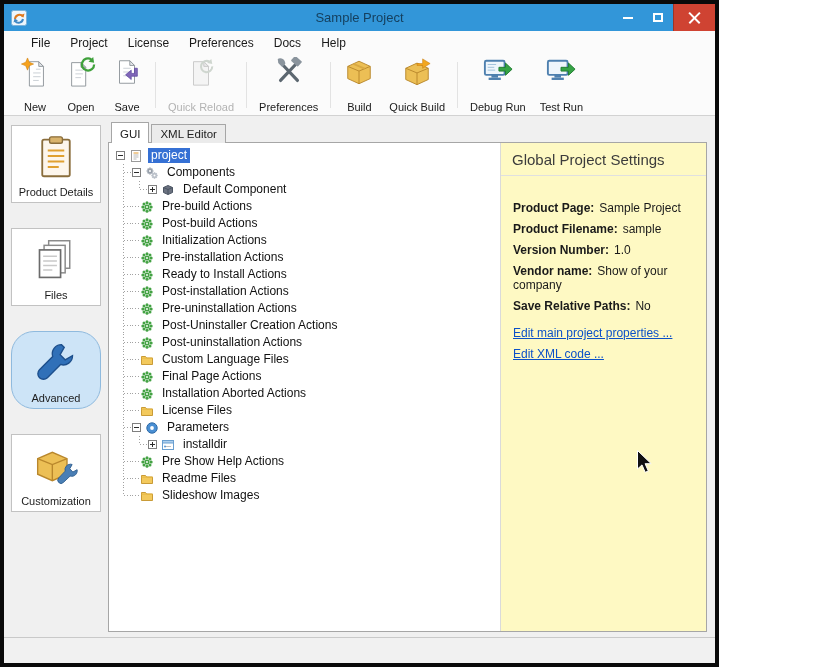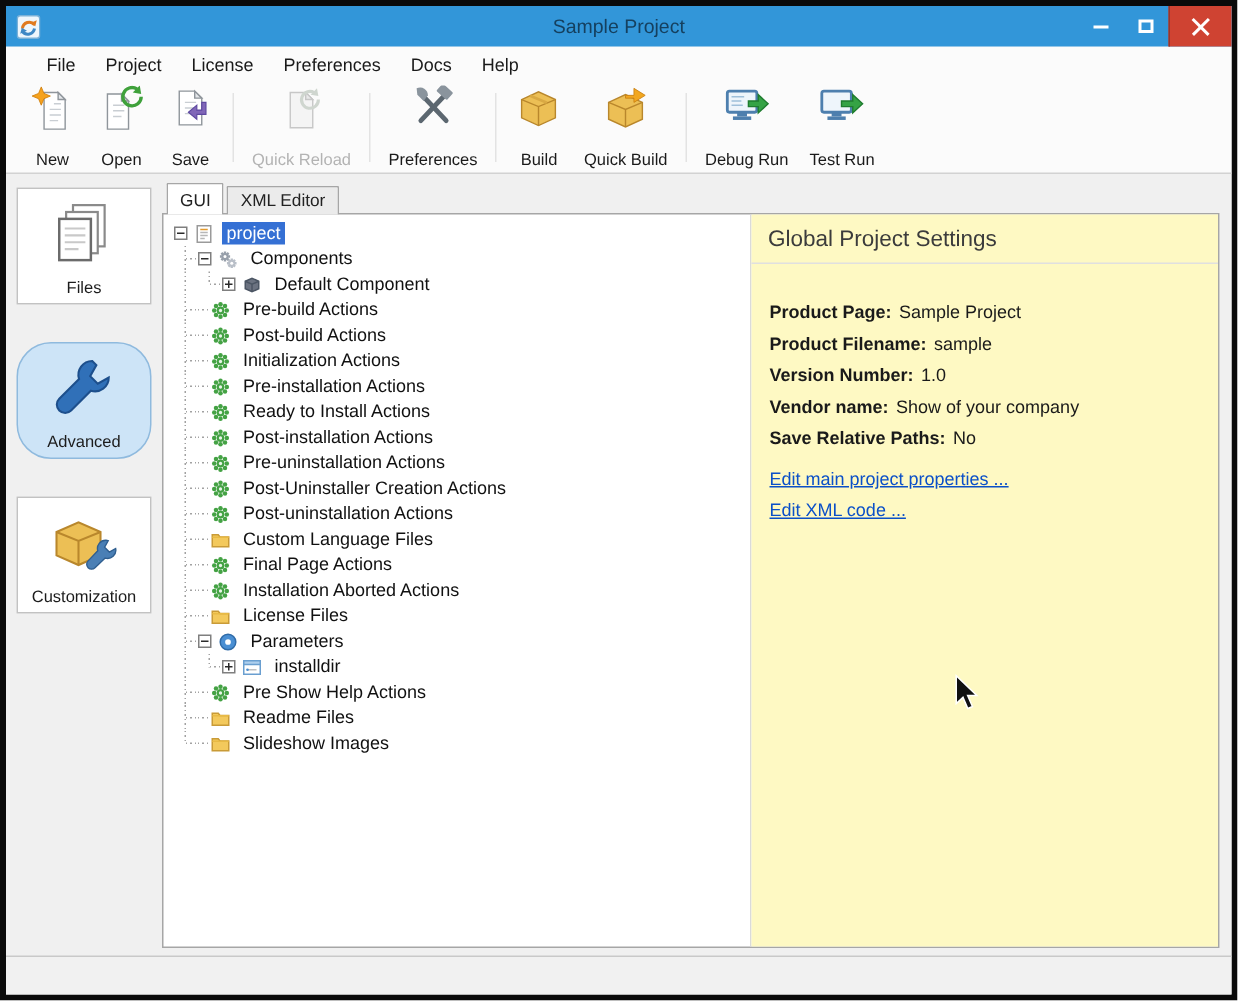--- a/index.html
+++ b/index.html
@@ -1,19 +1,19 @@
 <!DOCTYPE html>
 <html style="--titlebar: #3296d9; --close: #cf4332; --sel: #3570d4; --sideSel: #cde4f7; --link: #0b50c8;"><head>
 <meta charset="utf-8">
 <style>
   *{margin:0;padding:0;box-sizing:border-box;}
   html,body{width:825px;height:667px;overflow:hidden;background:#ffffff;}
   body{font-family:"Liberation Sans",sans-serif;}
 
-  .window{width:825px;height:667px;border:4px solid #0a0a0a;background:#f0f0f0;
+  .window{width:719px;height:667px;border:4px solid #0a0a0a;background:#f0f0f0;
           display:flex;flex-direction:column;position:relative;}
 
   
   .titlebar{height:27px;flex:none;background:var(--titlebar,#3296d9);display:flex;
             align-items:center;padding-left:7px;position:relative;}
   .app-icon-wrap{display:inline-flex;flex:none;}
   .title{position:absolute;left:0;right:0;text-align:center;font-size:13px;color:#15405f;pointer-events:none;}
   .win-controls{margin-left:auto;display:flex;align-items:stretch;height:100%;}
   .wbtn{width:30px;display:flex;align-items:center;justify-content:center;}
   .wbtn.close{width:42px;background:var(--close,#cf4332);border-left:1px solid #9c3529;}
@@ -247,20 +247,30 @@
           <span class="tb-label">Test Run</span>
         </div>
       </div>
     </div>
 
   <div class="main">
     <div class="sidebar">
         <div class="side-item">
           <div class="side-icon">
             <span class=""><svg viewBox="0 0 48 48" width="44" height="44">
+                <rect x="9" y="5" width="30" height="40" rx="2" fill="#fdf6ec" stroke="#8a6d3b" stroke-width="2"></rect>
+                <rect x="17" y="2" width="14" height="7" rx="2" fill="#d9b36c" stroke="#8a6d3b" stroke-width="1.5"></rect>
+                <path d="M15 17h18M15 23h18M15 29h18M15 35h12" stroke="#e0a030" stroke-width="2.2"></path>
+              </svg></span>
+          </div>
+          <div class="side-label">Product Details</div>
+        </div>
+        <div class="side-item">
+          <div class="side-icon">
+            <span class=""><svg viewBox="0 0 48 48" width="44" height="44">
                 <rect x="16" y="3" width="23" height="30" fill="#fff" stroke="#8a8a8a" stroke-width="1.6"></rect>
                 <rect x="11" y="8" width="23" height="30" fill="#fff" stroke="#8a8a8a" stroke-width="1.6"></rect>
                 <rect x="6" y="13" width="23" height="30" fill="#fff" stroke="#6b6b6b" stroke-width="1.8"></rect>
                 <path d="M10 20h15M10 25h15M10 30h15M10 35h10" stroke="#c9c9c9" stroke-width="1.6"></path>
               </svg></span>
           </div>
           <div class="side-label">Files</div>
         </div>
         <div class="side-item selected">
           <div class="side-icon">

